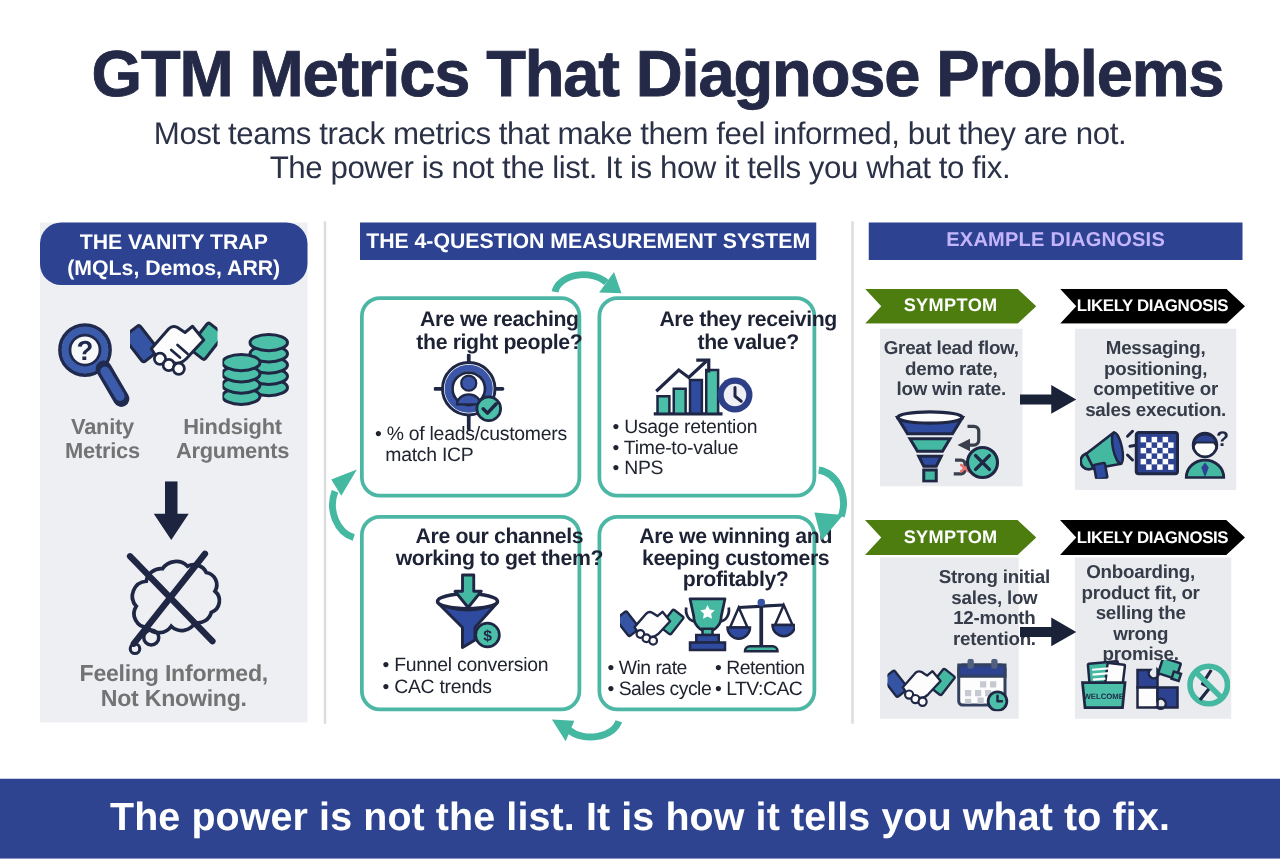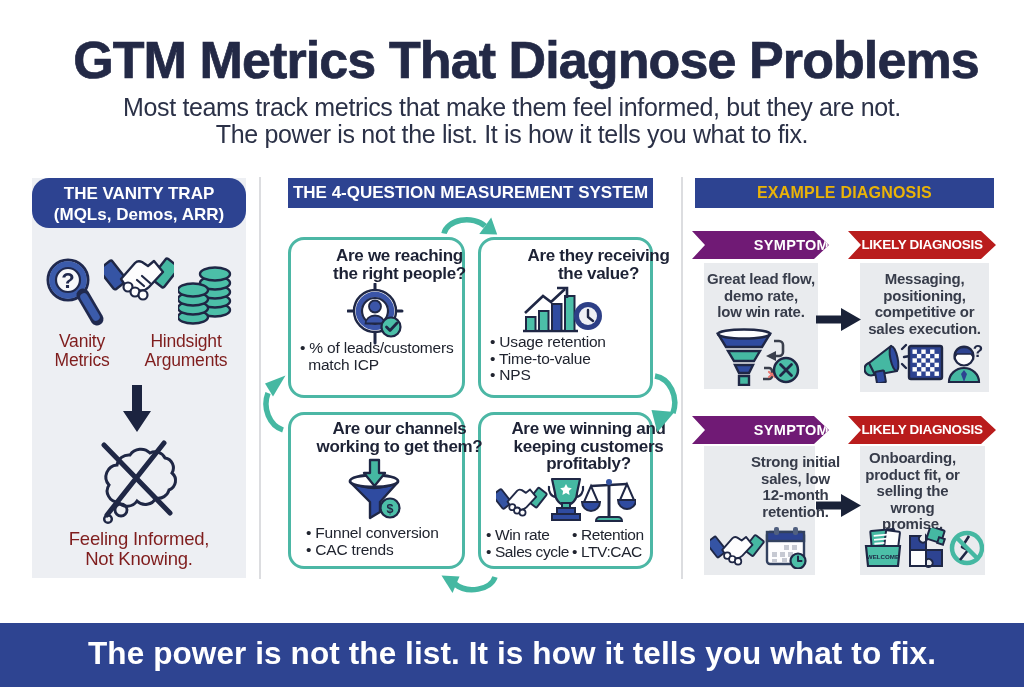--- a/index.html
+++ b/index.html
@@ -5,33 +5,33 @@
 html,body{margin:0;padding:0;}
 body{width:1024px;height:687px;position:relative;background:#ffffff;font-family:"Liberation Sans",sans-serif;overflow:hidden;}
 .abs{position:absolute;}
 #title{left:0;width:1024px;top:30px;text-align:center;font-weight:bold;font-size:52px;letter-spacing:-0.9px;color:#232946;margin-left:14px;-webkit-text-stroke:0.7px #232946;}
 #sub{left:0;width:1024px;top:94px;text-align:center;font-size:25px;letter-spacing:-0.35px;color:#2b3147;line-height:27px;}
 
 #lpanel{left:32px;top:178px;width:214px;height:400px;background:#edeff3;}
 #lhead{left:32px;top:178px;width:214px;height:50px;background:#2d4391;color:#fff;font-weight:bold;font-size:17px;line-height:21px;text-align:center;padding-top:5px;box-sizing:border-box;border-radius:17px;}
 .divider{top:177px;width:2px;height:402px;background:#dcdde0;}
 #mhead{left:288px;top:178px;width:365px;height:30px;background:#2d4391;color:#fff;font-weight:bold;font-size:17px;line-height:30px;text-align:center;}
-#rhead{left:695px;top:178px;width:299px;height:30px;background:#2d4391;color:#eab308;font-weight:bold;font-size:16px;line-height:30px;text-align:center;letter-spacing:0.2px;}
+#rhead{left:695px;top:178px;width:299px;height:30px;background:#2d4391;color:#c4b5fd;font-weight:bold;font-size:16px;line-height:30px;text-align:center;letter-spacing:0.2px;}
 .qbox{background:#fff;border:3px solid #4cb7a5;border-radius:16px;box-sizing:border-box;}
 #q1{left:288px;top:237px;width:177px;height:161px;}
 #q2{left:478px;top:237px;width:175px;height:161px;}
 #q3{left:288px;top:412px;width:177px;height:157px;}
 #q4{left:478px;top:412px;width:175px;height:157px;}
 .qtitle{width:100%;text-align:center;font-weight:bold;font-size:17px;line-height:17.5px;color:#1d2235;letter-spacing:-0.3px;margin-left:23px;}
 .qbul{font-size:15.5px;line-height:16.5px;color:#20242f;letter-spacing:-0.2px;}
-.lab{font-weight:normal;font-size:17.5px;line-height:19px;color:#7f1d1d;text-align:center;letter-spacing:-0.2px;}
+.lab{font-weight:bold;font-size:17.5px;line-height:19px;color:#737373;text-align:center;letter-spacing:-0.2px;}
 
 .badge{height:28px;color:#fff;font-weight:bold;text-align:center;line-height:28px;clip-path:polygon(0 0,calc(100% - 15px) 0,100% 50%,calc(100% - 15px) 100%,0 100%,13px 50%);}
-.badge.navy{background:#701a75;text-align:right;}
-.badge.teal{background:#b91c1c;}
+.badge.navy{background:#4d7c0f;}
+.badge.teal{background:#000000;}
 .gbox{background:#e9ebee;}
 .gtext{font-weight:bold;font-size:15px;line-height:16.5px;color:#373c4a;letter-spacing:-0.2px;text-align:center;}
 #footer{left:0;top:623px;width:1024px;height:64px;background:#2e4491;color:#fff;text-align:center;font-weight:bold;font-size:31.5px;line-height:61px;letter-spacing:0.1px;}
 </style>
 </head>
 <body>
 <div class="abs" id="title">GTM Metrics That Diagnose Problems</div>
 <div class="abs" id="sub">Most teams track metrics that make them feel informed, but they are not.<br>The power is not the list. It is how it tells you what to fix.</div>
 
 <div class="abs" id="lpanel"></div>

